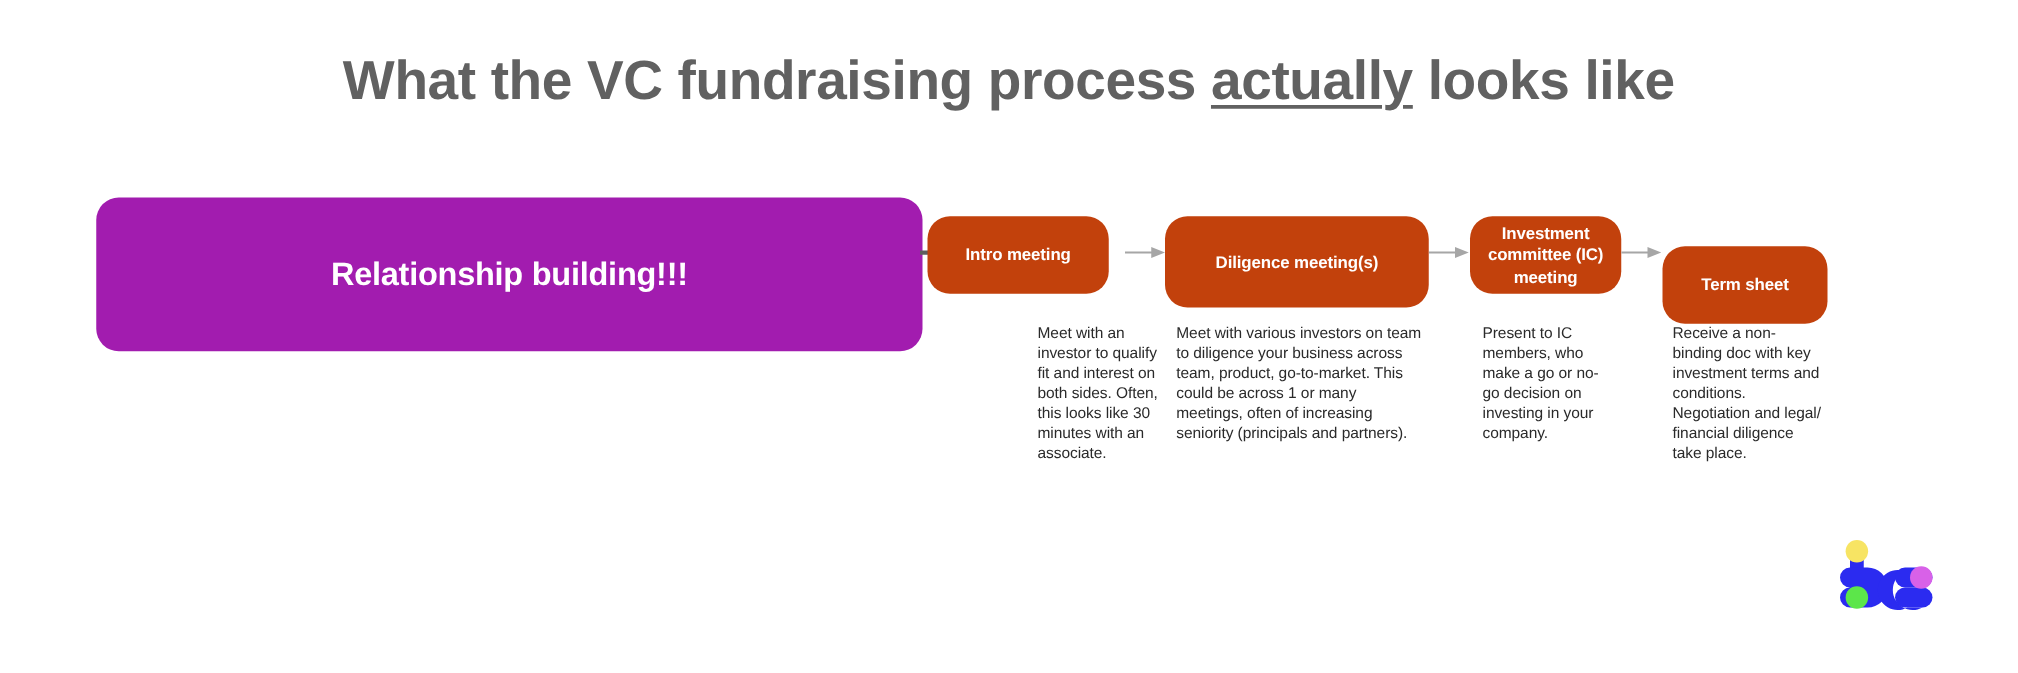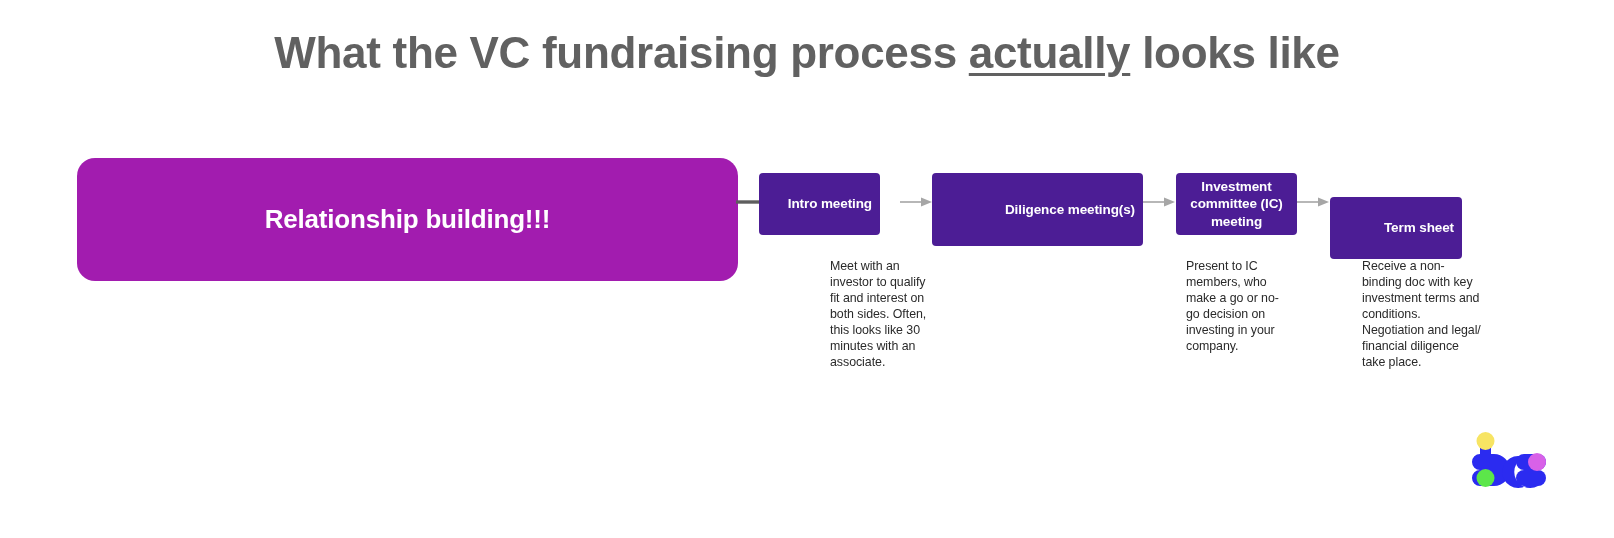--- a/index.html
+++ b/index.html
@@ -13,21 +13,21 @@
     position: relative;
     overflow: hidden;
     font-family: "Liberation Sans", sans-serif;
     -webkit-font-smoothing: antialiased;
   }
 
   
   .slide-title {
     position: absolute;
     left: 0;
-    top: 28px;
+    top: 40px;
     width: 1614px;
     text-align: center;
     font-size: 44px;
     font-weight: bold;
     color: #616161;
     letter-spacing: -0.3px;
     white-space: nowrap;
   }
   .slide-title .emph {
     text-decoration: underline;
@@ -60,54 +60,54 @@
   .stage-primary-label {
     color: #ffffff;
     font-size: 26px;
     font-weight: bold;
     letter-spacing: -0.2px;
   }
 
   
   .stage {
     position: absolute;
-    background: #4c1d95;
-    border-radius: 4px;
+    background: #c2410c;
+    border-radius: 18px;
     display: flex;
     align-items: center;
-    justify-content: flex-end;
+    justify-content: center;
     box-sizing: border-box;
     padding: 4px 8px;
   }
   .stage-label {
     color: #ffffff;
     font-size: 13.5px;
     font-weight: bold;
     text-align: center;
     line-height: 1.27;
     letter-spacing: -0.1px;
   }
 
-  .stage-1 { left: 759px;  top: 173px; width: 121px; height: 62px; }
+  .stage-1 { left: 742px;  top: 173px; width: 145px; height: 62px; }
   .stage-2 { left: 932px;  top: 173px; width: 211px; height: 73px; }
   .stage-3 { left: 1176px; top: 173px; width: 121px; height: 62px; }
   .stage-4 { left: 1330px; top: 173px; width: 132px; height: 62px; margin-top: 24px; }
 
   
   .desc {
     position: absolute;
     color: #2a2a2a;
     font-size: 12.4px;
     line-height: 1.29;
     letter-spacing: -0.05px;
   }
   .desc-1 { left: 786px;  top: 258px; width: 108px; margin-left: 44px; }
   .desc-2 { left: 941px;  top: 258px; width: 196px; }
   .desc-3 { left: 1186px; top: 258px; width: 104px; }
-  .desc-4 { left: 1338px; top: 258px; width: 122px; margin-left: 24px; }
+  .desc-4 { left: 1338px; top: 258px; width: 122px; }
 
   
   .connector { position: absolute; }
 
   
   .logo {
     position: absolute;
     left: 1466px;
     top: 428px;
     width: 90px;
@@ -158,20 +158,21 @@
     <line x1="0" y1="6" x2="22" y2="6" stroke="#A6A6A6" stroke-width="1.6"></line>
     <polygon points="21,1.6 32,6 21,10.4" fill="#A6A6A6"></polygon>
   </svg>
 
   <div class="stage stage-4">
     <span class="stage-label">Term sheet</span>
   </div>
 
   <div class="desc desc-1">Meet with an investor to qualify fit and interest on both sides. Often, this looks like 30 minutes with an associate.</div>
 
+  <div class="desc desc-2">Meet with various investors on team to diligence your business across team, product, go-to-market. This could be across 1 or many meetings, often of increasing seniority (principals and partners).</div>
 
   <div class="desc desc-3">Present to IC members, who make a go or no-go decision on investing in your company.</div>
 
   <div class="desc desc-4">Receive a non-binding doc with key investment terms and conditions. Negotiation and legal/ financial diligence take place.</div>
 
 </div>
 
 <svg class="logo" viewBox="0 0 90 70">
 
   <path d="M14 10 h11 v22 h-11 z" fill="#2B2BF0"></path>

